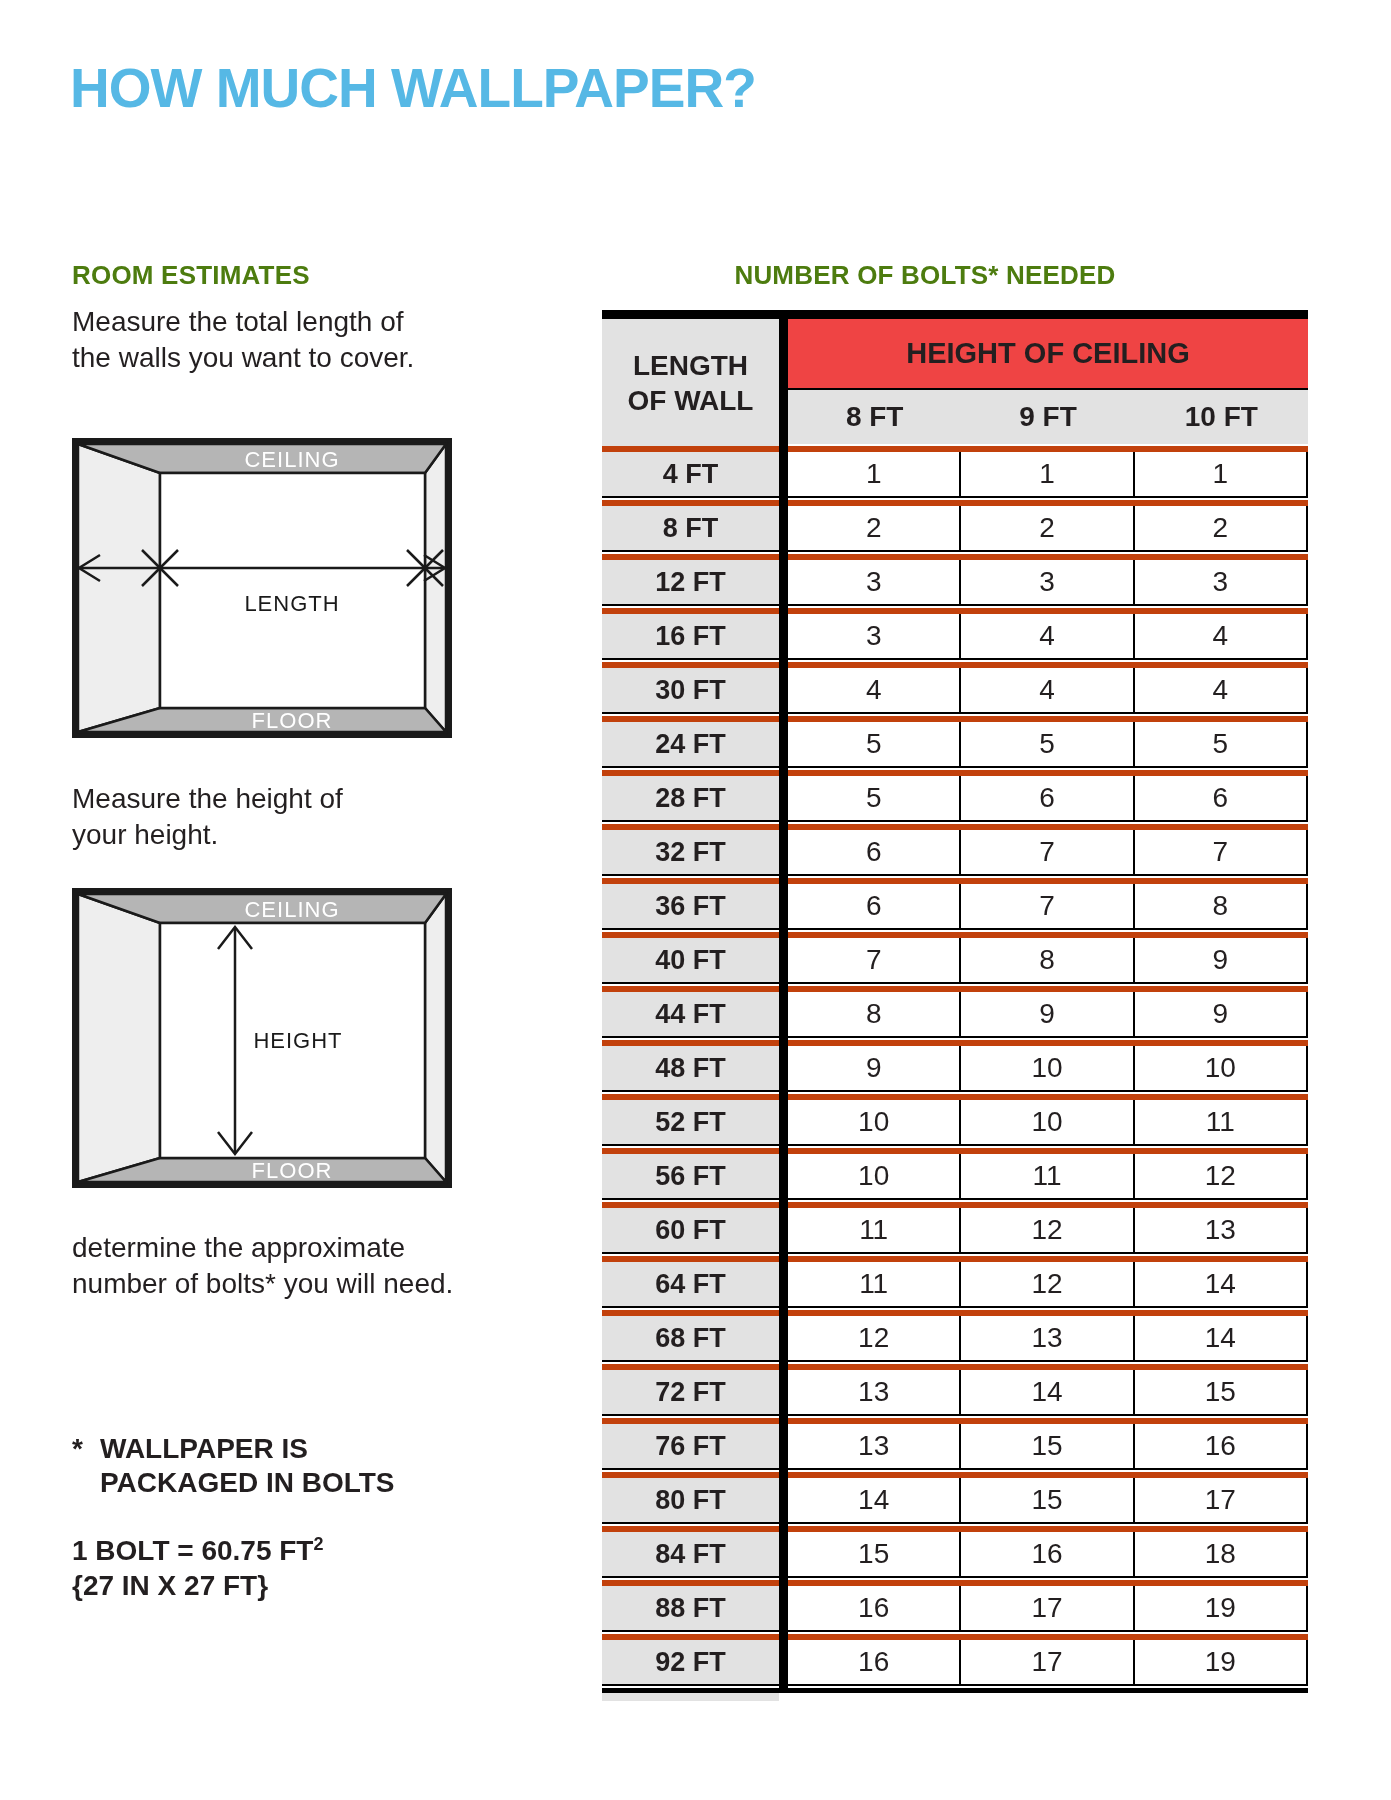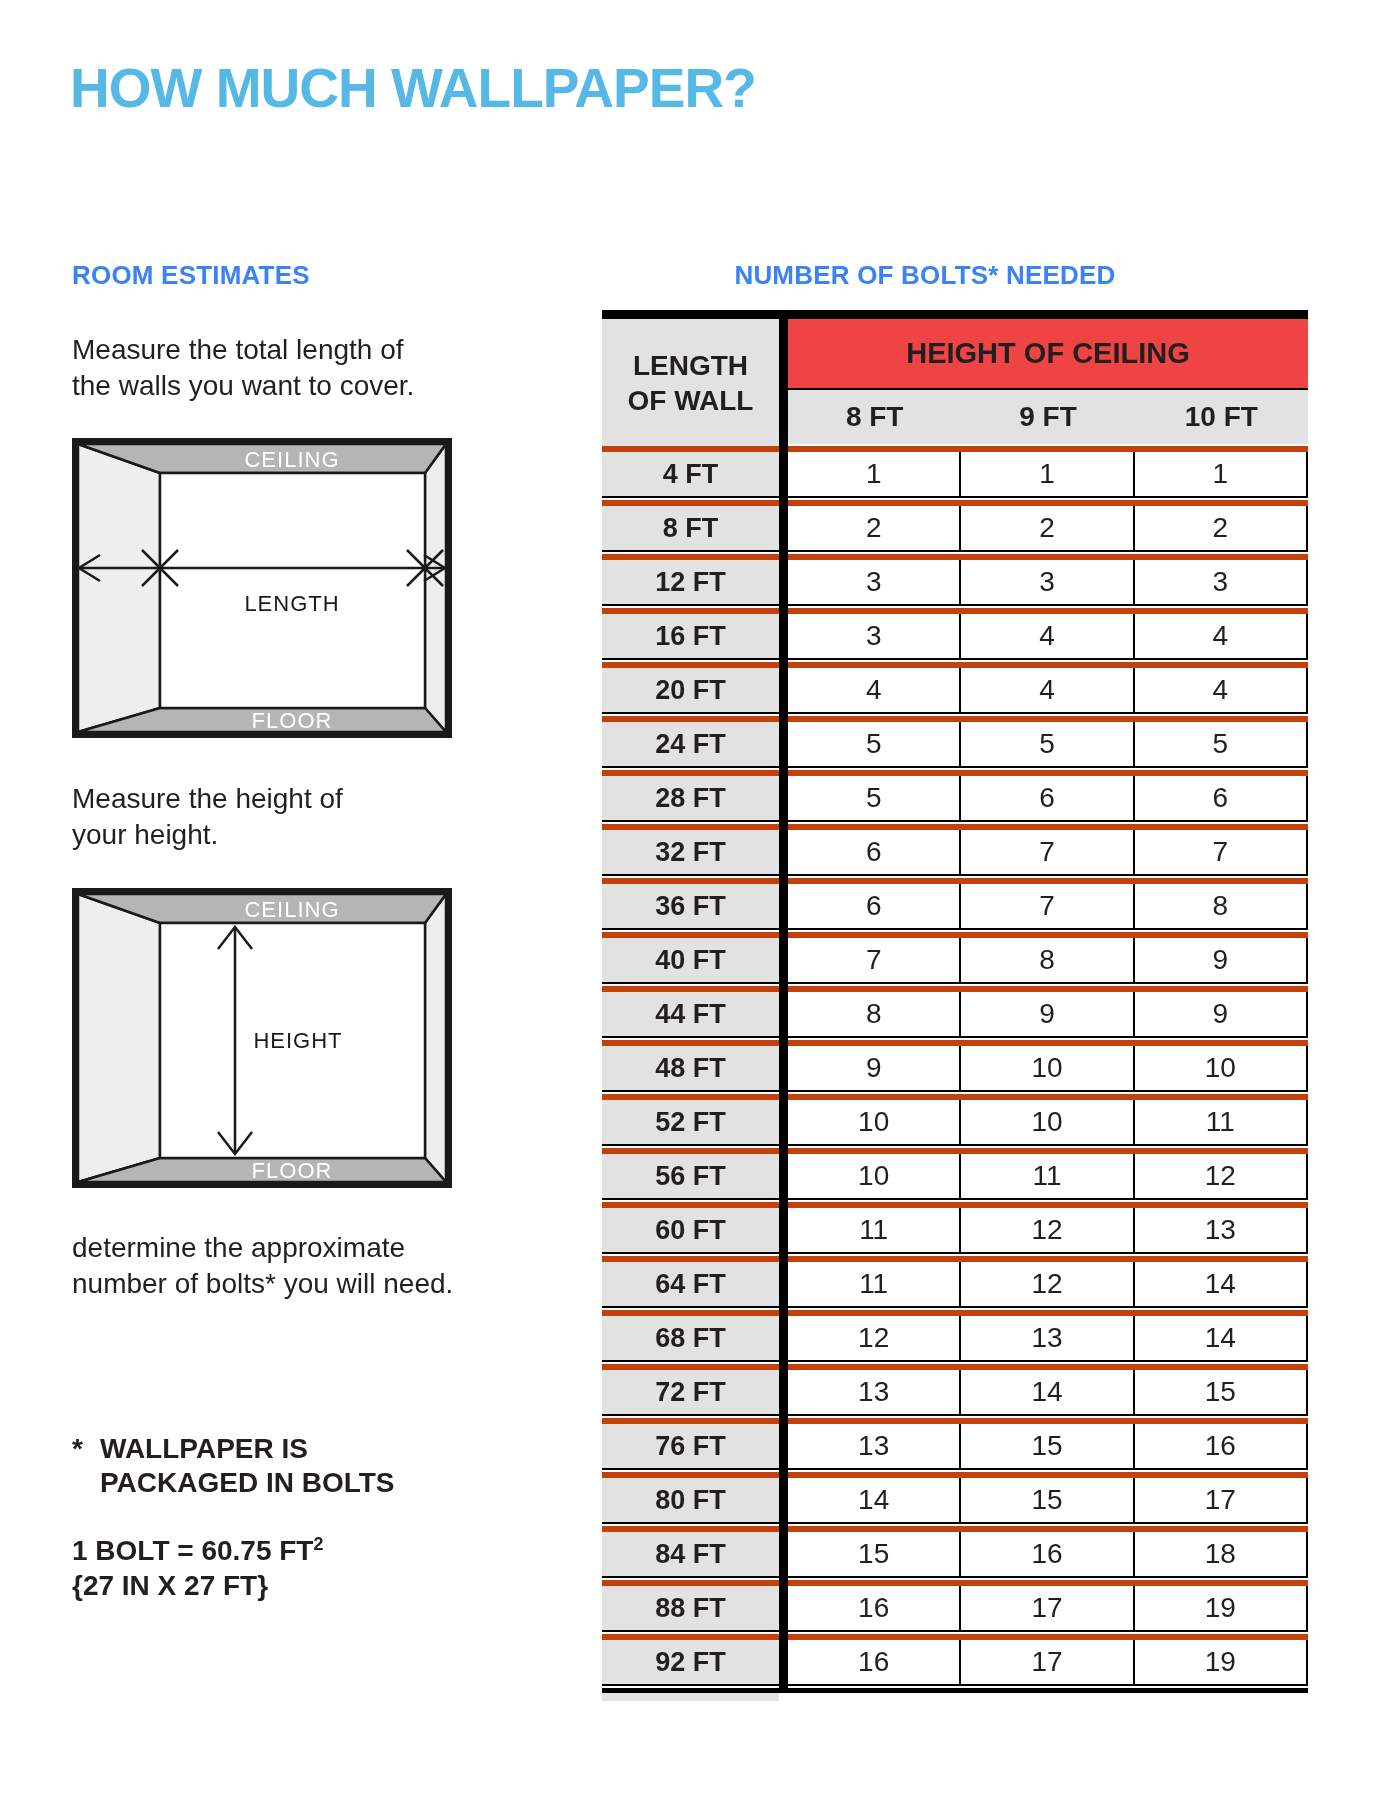--- a/index.html
+++ b/index.html
@@ -2,26 +2,26 @@
 <html><head>
 <meta charset="utf-8">
 <style>
   html,body{margin:0;padding:0;background:#fff;}
   .page{position:relative;width:1391px;height:1800px;background:#ffffff;
         font-family:"Liberation Sans",sans-serif;color:#231f20;overflow:hidden;}
 
   .title{position:absolute;left:70px;top:56px;font-size:55px;font-weight:bold;
          letter-spacing:-1px;color:#56b8e5;white-space:nowrap;}
 
-  .sec-h{position:absolute;font-size:26px;font-weight:bold;color:#3b82f6;letter-spacing:.2px;}
+  .sec-h{position:absolute;font-size:26px;font-weight:bold;color:#4d7c0f;letter-spacing:.2px;}
   .sec-h.left-h{left:72px;top:260px;}
   .sec-h.table-h{left:572px;top:260px;width:706px;text-align:center;}
 
   .para{position:absolute;left:72px;font-size:28px;line-height:36px;color:#231f20;}
-  .para.p1{top:332px;} .para.p2{top:781px;} .para.p3{top:1230px;}
+  .para.p1{top:304px;} .para.p2{top:781px;} .para.p3{top:1230px;}
 
   .diagram{position:absolute;left:72px;width:380px;height:300px;}
   .diagram.d1{top:438px;} .diagram.d2{top:888px;}
   .diagram text{font-family:"Liberation Sans",sans-serif;}
 
   .footnote{position:absolute;left:72px;top:1432px;font-size:28px;font-weight:bold;line-height:34px;}
   .fn-row{display:flex;}
   .fn-star{width:28px;}
   .boltinfo{position:absolute;left:72px;top:1527px;font-size:28px;font-weight:bold;line-height:35px;}
   .boltinfo sup{font-size:18px;}
@@ -170,21 +170,21 @@
           <div class="t-val">3</div>
         </div>
         <div class="trow">
           <div class="t-lbl">16 FT</div>
           <div class="tsp"></div>
           <div class="t-val">3</div>
           <div class="t-val">4</div>
           <div class="t-val">4</div>
         </div>
         <div class="trow">
-          <div class="t-lbl">20 FT</div>
+          <div class="t-lbl">30 FT</div>
           <div class="tsp"></div>
           <div class="t-val">4</div>
           <div class="t-val">4</div>
           <div class="t-val">4</div>
         </div>
         <div class="trow">
           <div class="t-lbl">24 FT</div>
           <div class="tsp"></div>
           <div class="t-val">5</div>
           <div class="t-val">5</div>

